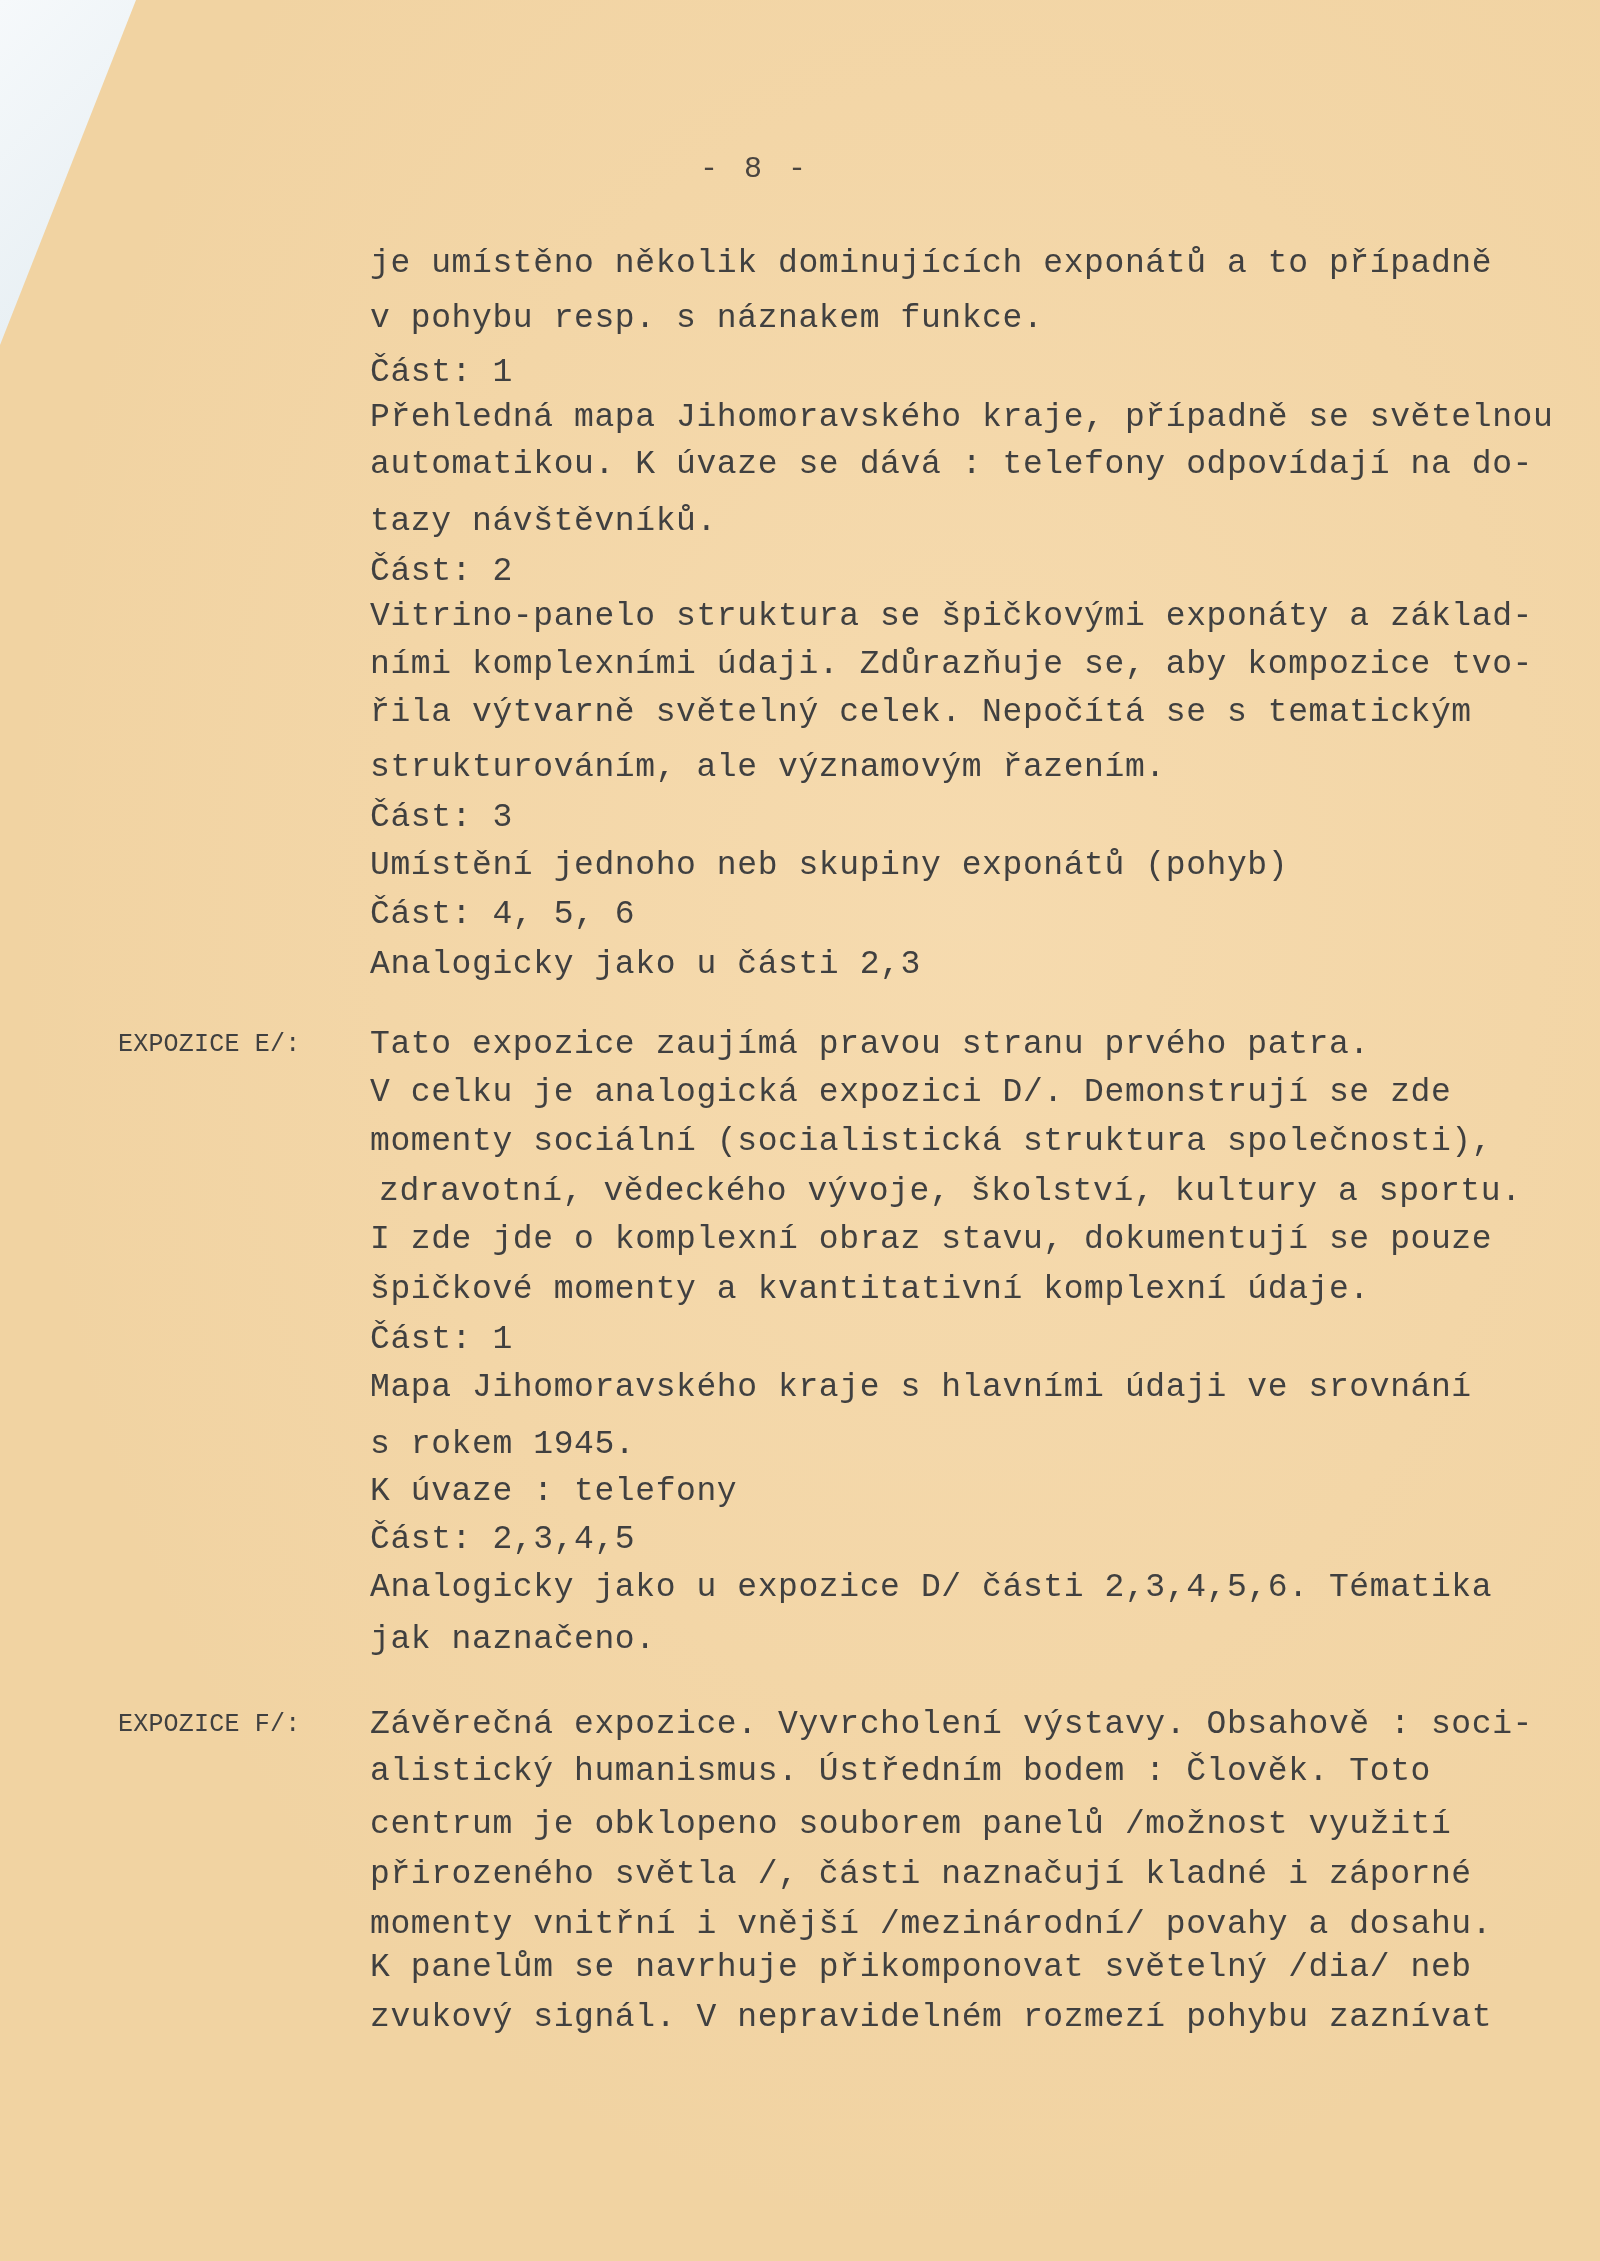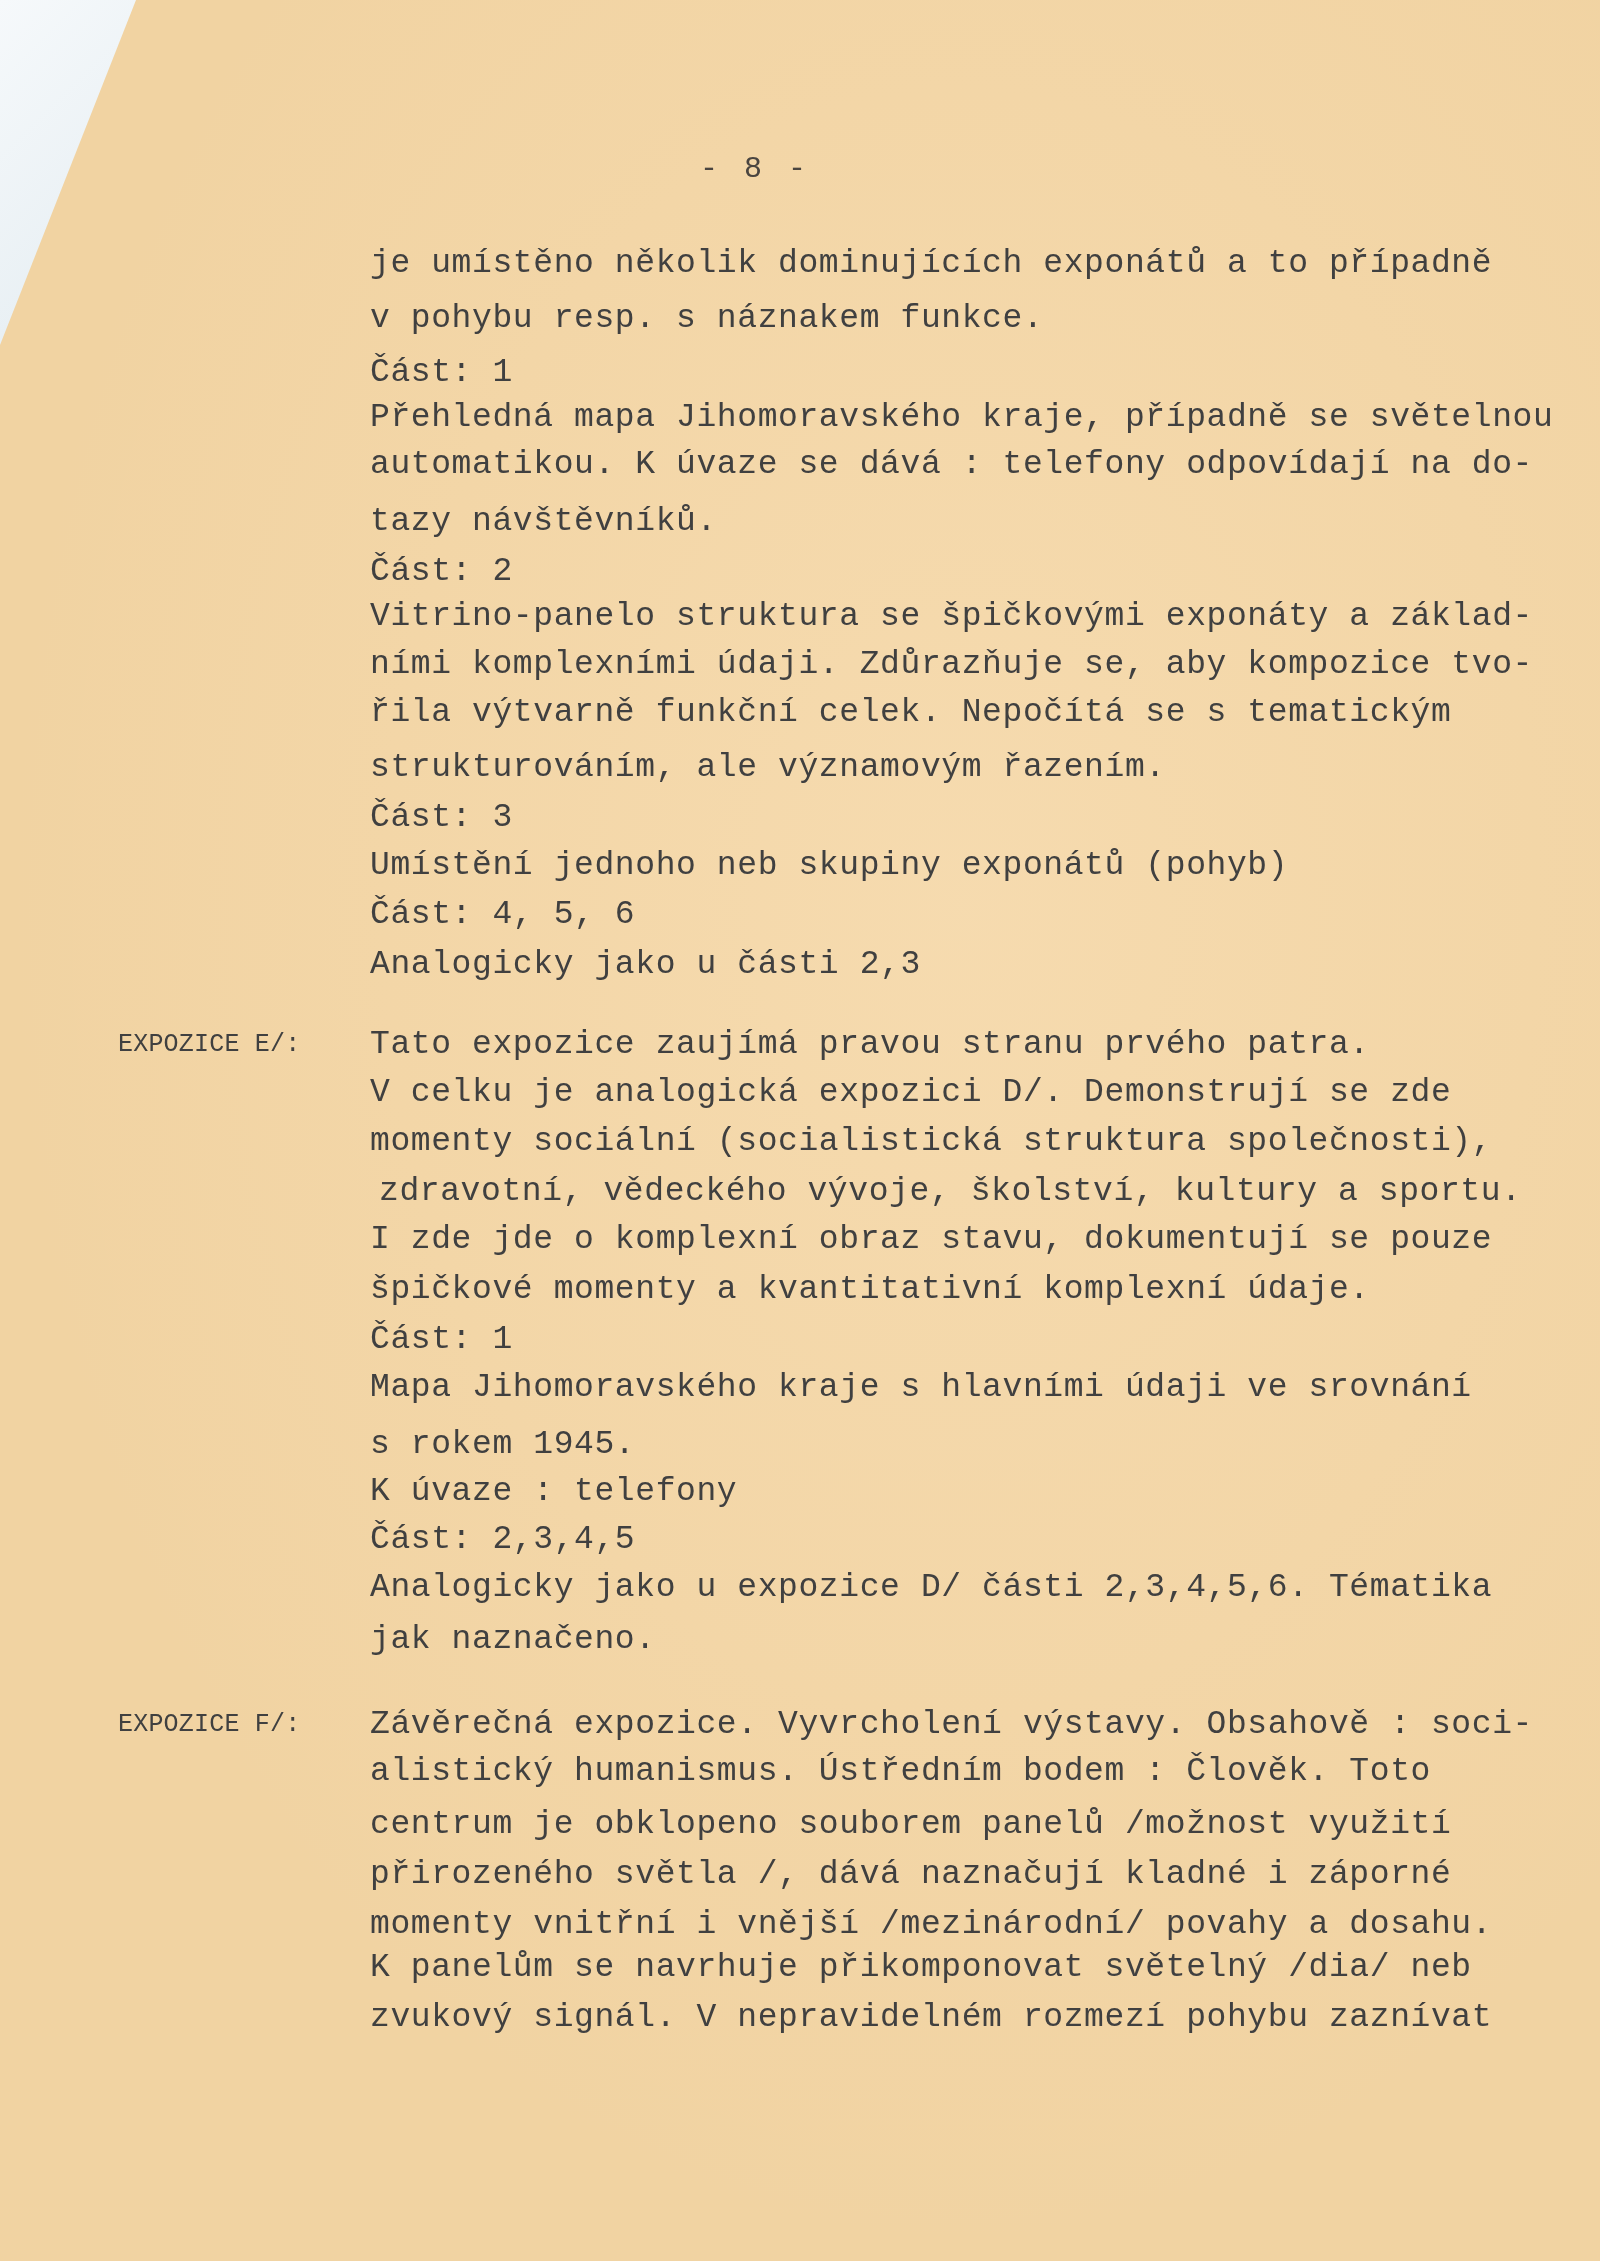--- a/index.html
+++ b/index.html
@@ -45,21 +45,21 @@
 <div class="line" style="left:370px;top:299px">v pohybu resp. s náznakem funkce.</div>
 
 <div class="line heading" style="left:370px;top:353px">Část: 1</div>
 <div class="line" style="left:370px;top:398px">Přehledná mapa Jihomoravského kraje, případně se světelnou</div>
 <div class="line" style="left:370px;top:445px">automatikou. K úvaze se dává : telefony odpovídají na do-</div>
 <div class="line" style="left:370px;top:502px">tazy návštěvníků.</div>
 
 <div class="line heading" style="left:370px;top:552px">Část: 2</div>
 <div class="line" style="left:370px;top:597px">Vitrino-panelo struktura se špičkovými exponáty a základ-</div>
 <div class="line" style="left:370px;top:645px">ními komplexními údaji. Zdůrazňuje se, aby kompozice tvo-</div>
-<div class="line" style="left:370px;top:693px">řila výtvarně funkční celek. Nepočítá se s tematickým</div>
+<div class="line" style="left:370px;top:693px">řila výtvarně světelný celek. Nepočítá se s tematickým</div>
 <div class="line" style="left:370px;top:748px">strukturováním, ale významovým řazením.</div>
 
 <div class="line heading" style="left:370px;top:798px">Část: 3</div>
 <div class="line" style="left:370px;top:846px">Umístění jednoho neb skupiny exponátů (pohyb)</div>
 
 <div class="line heading" style="left:370px;top:895px">Část: 4, 5, 6</div>
 <div class="line" style="left:370px;top:945px">Analogicky jako u části 2,3</div>
 
 <div class="label" style="top:1025px">EXPOZICE E/:</div>
 <div class="line" style="left:370px;top:1025px">Tato expozice zaujímá pravou stranu prvého patra.</div>
@@ -75,16 +75,16 @@
 <div class="line" style="left:370px;top:1472px">K úvaze : telefony</div>
 
 <div class="line heading" style="left:370px;top:1520px">Část: 2,3,4,5</div>
 <div class="line" style="left:370px;top:1568px">Analogicky jako u expozice D/ části 2,3,4,5,6. Tématika</div>
 <div class="line" style="left:370px;top:1620px">jak naznačeno.</div>
 
 <div class="label" style="top:1705px">EXPOZICE F/:</div>
 <div class="line" style="left:370px;top:1705px">Závěrečná expozice. Vyvrcholení výstavy. Obsahově : soci-</div>
 <div class="line" style="left:370px;top:1752px">alistický humanismus. Ústředním bodem : Člověk. Toto</div>
 <div class="line" style="left:370px;top:1805px">centrum je obklopeno souborem panelů /možnost využití</div>
-<div class="line" style="left:370px;top:1855px">přirozeného světla /, dává naznačují kladné i záporné</div>
+<div class="line" style="left:370px;top:1855px">přirozeného světla /, části naznačují kladné i záporné</div>
 <div class="line" style="left:370px;top:1905px">momenty vnitřní i vnější /mezinárodní/ povahy a dosahu.</div>
 <div class="line" style="left:370px;top:1948px">K panelům se navrhuje přikomponovat světelný /dia/ neb</div>
 <div class="line" style="left:370px;top:1998px">zvukový signál. V nepravidelném rozmezí pohybu zaznívat</div>
 
 </body></html>

